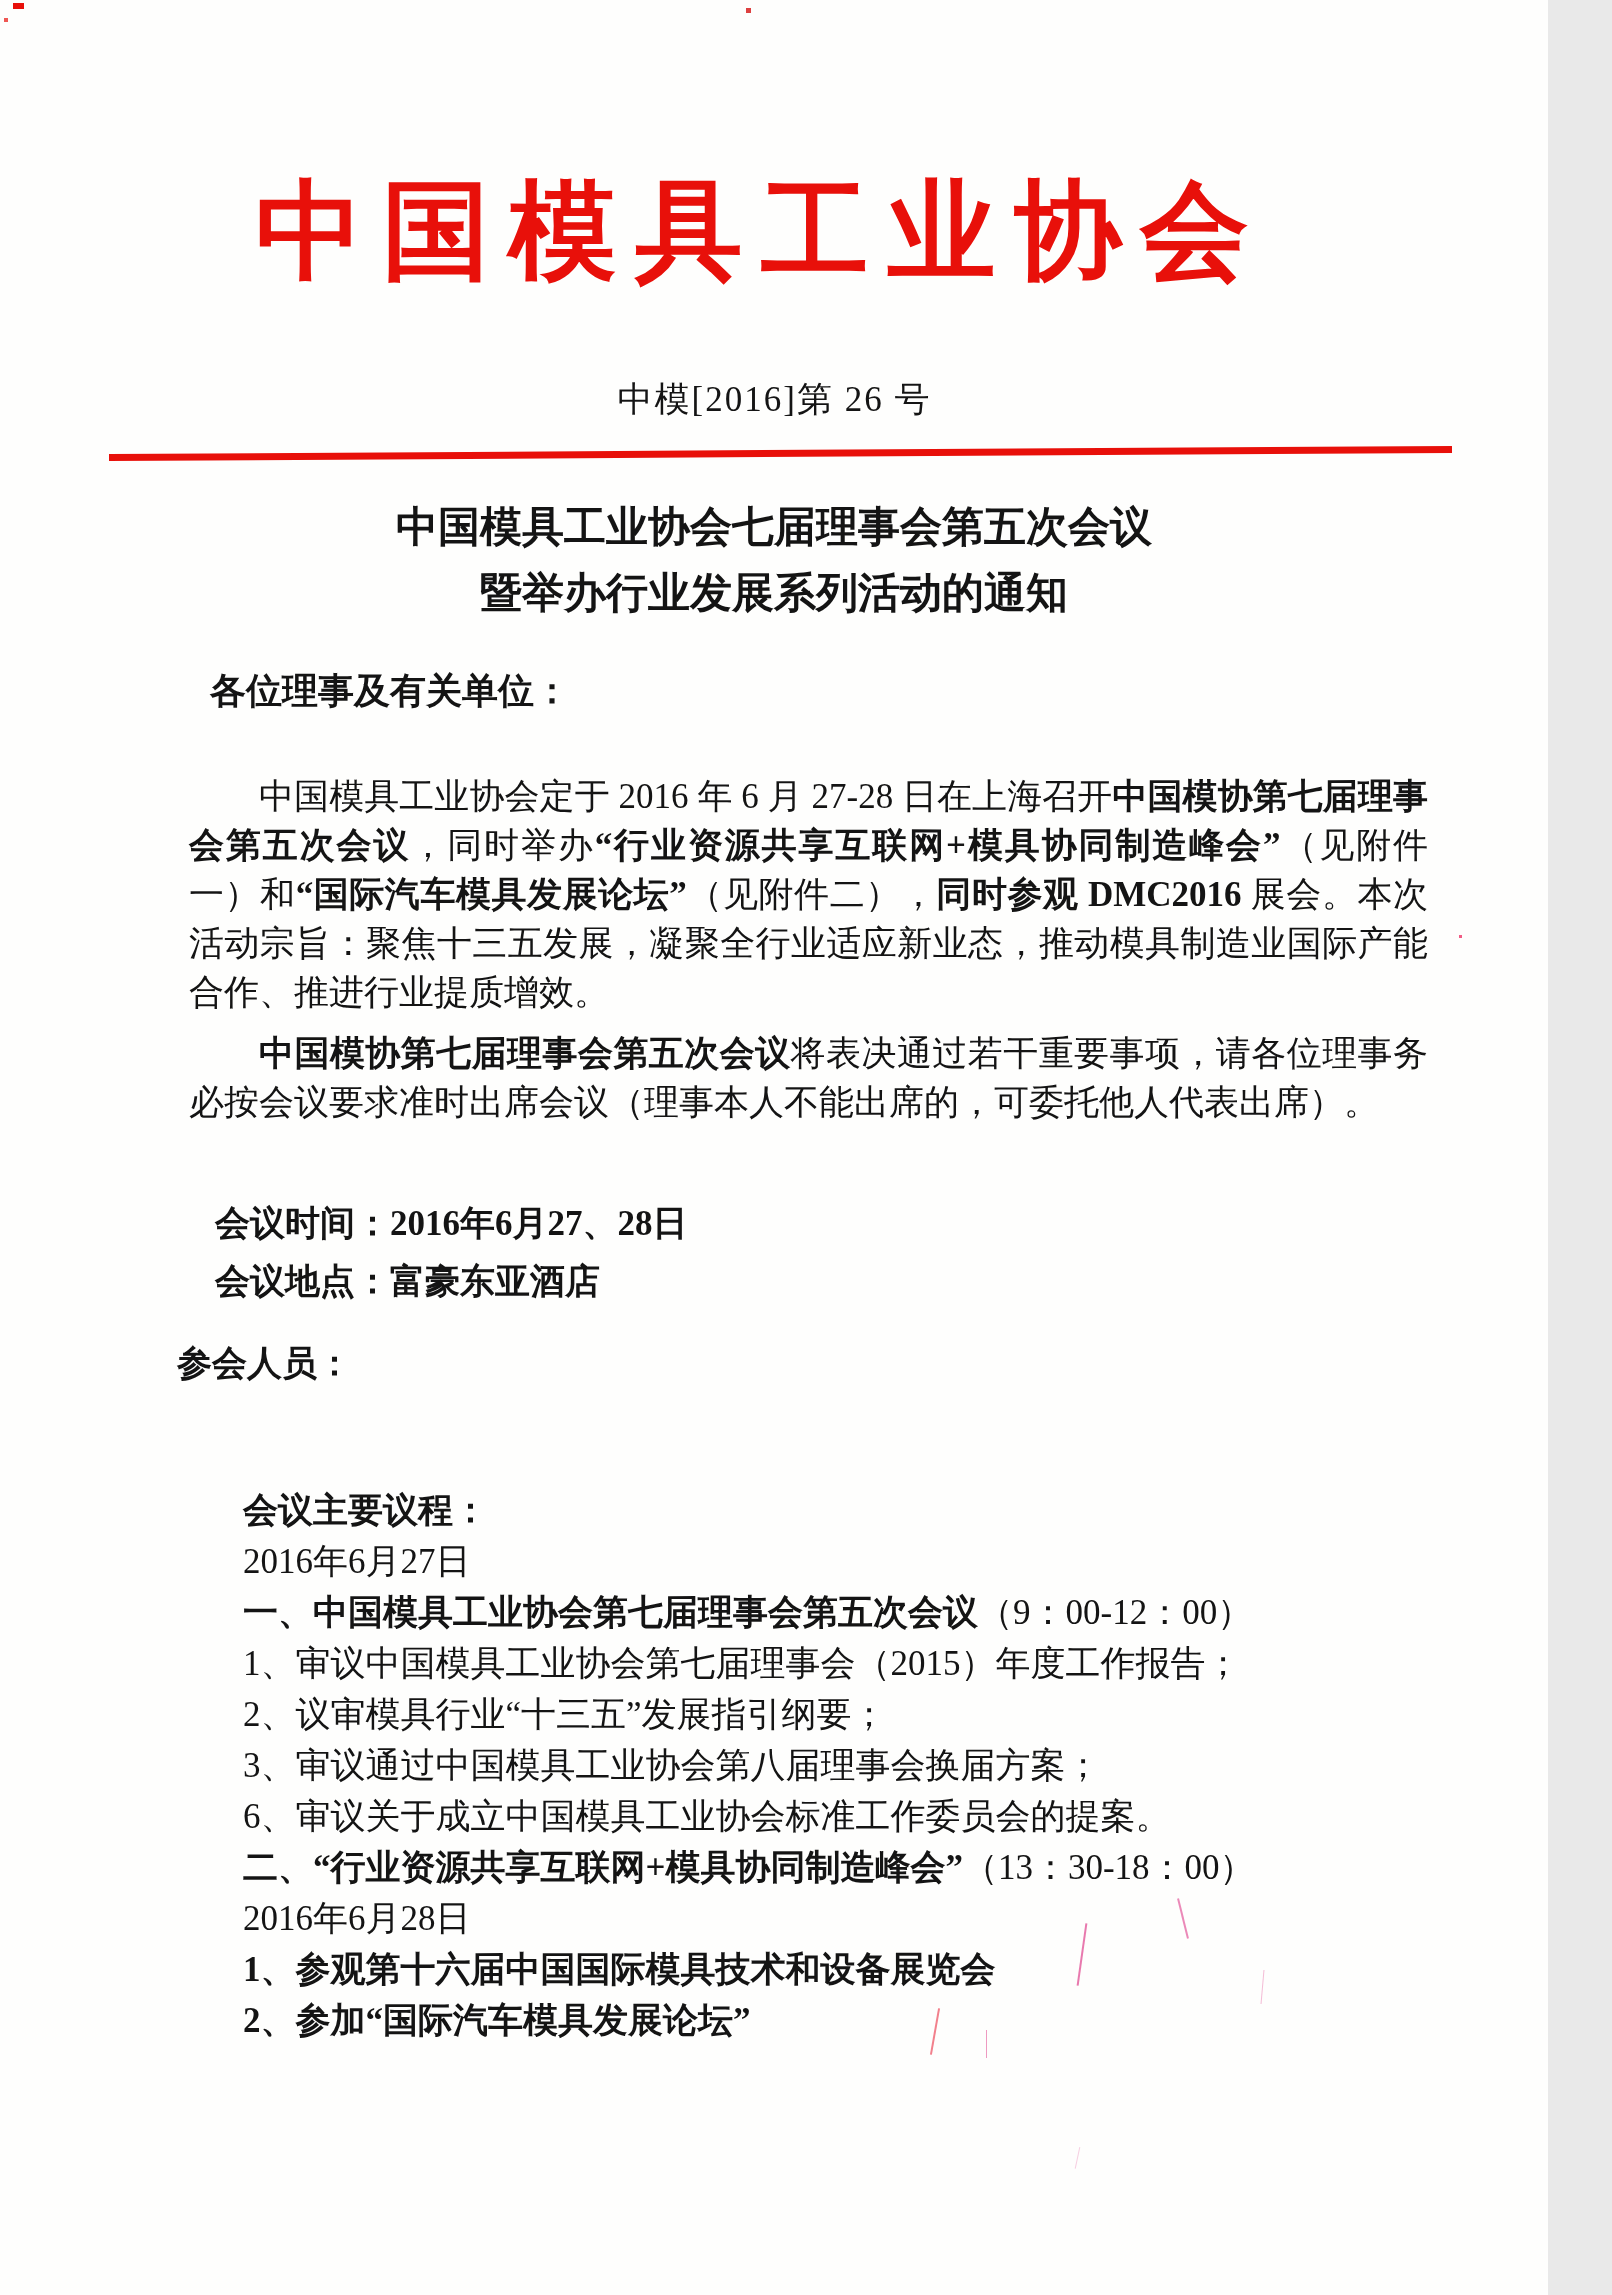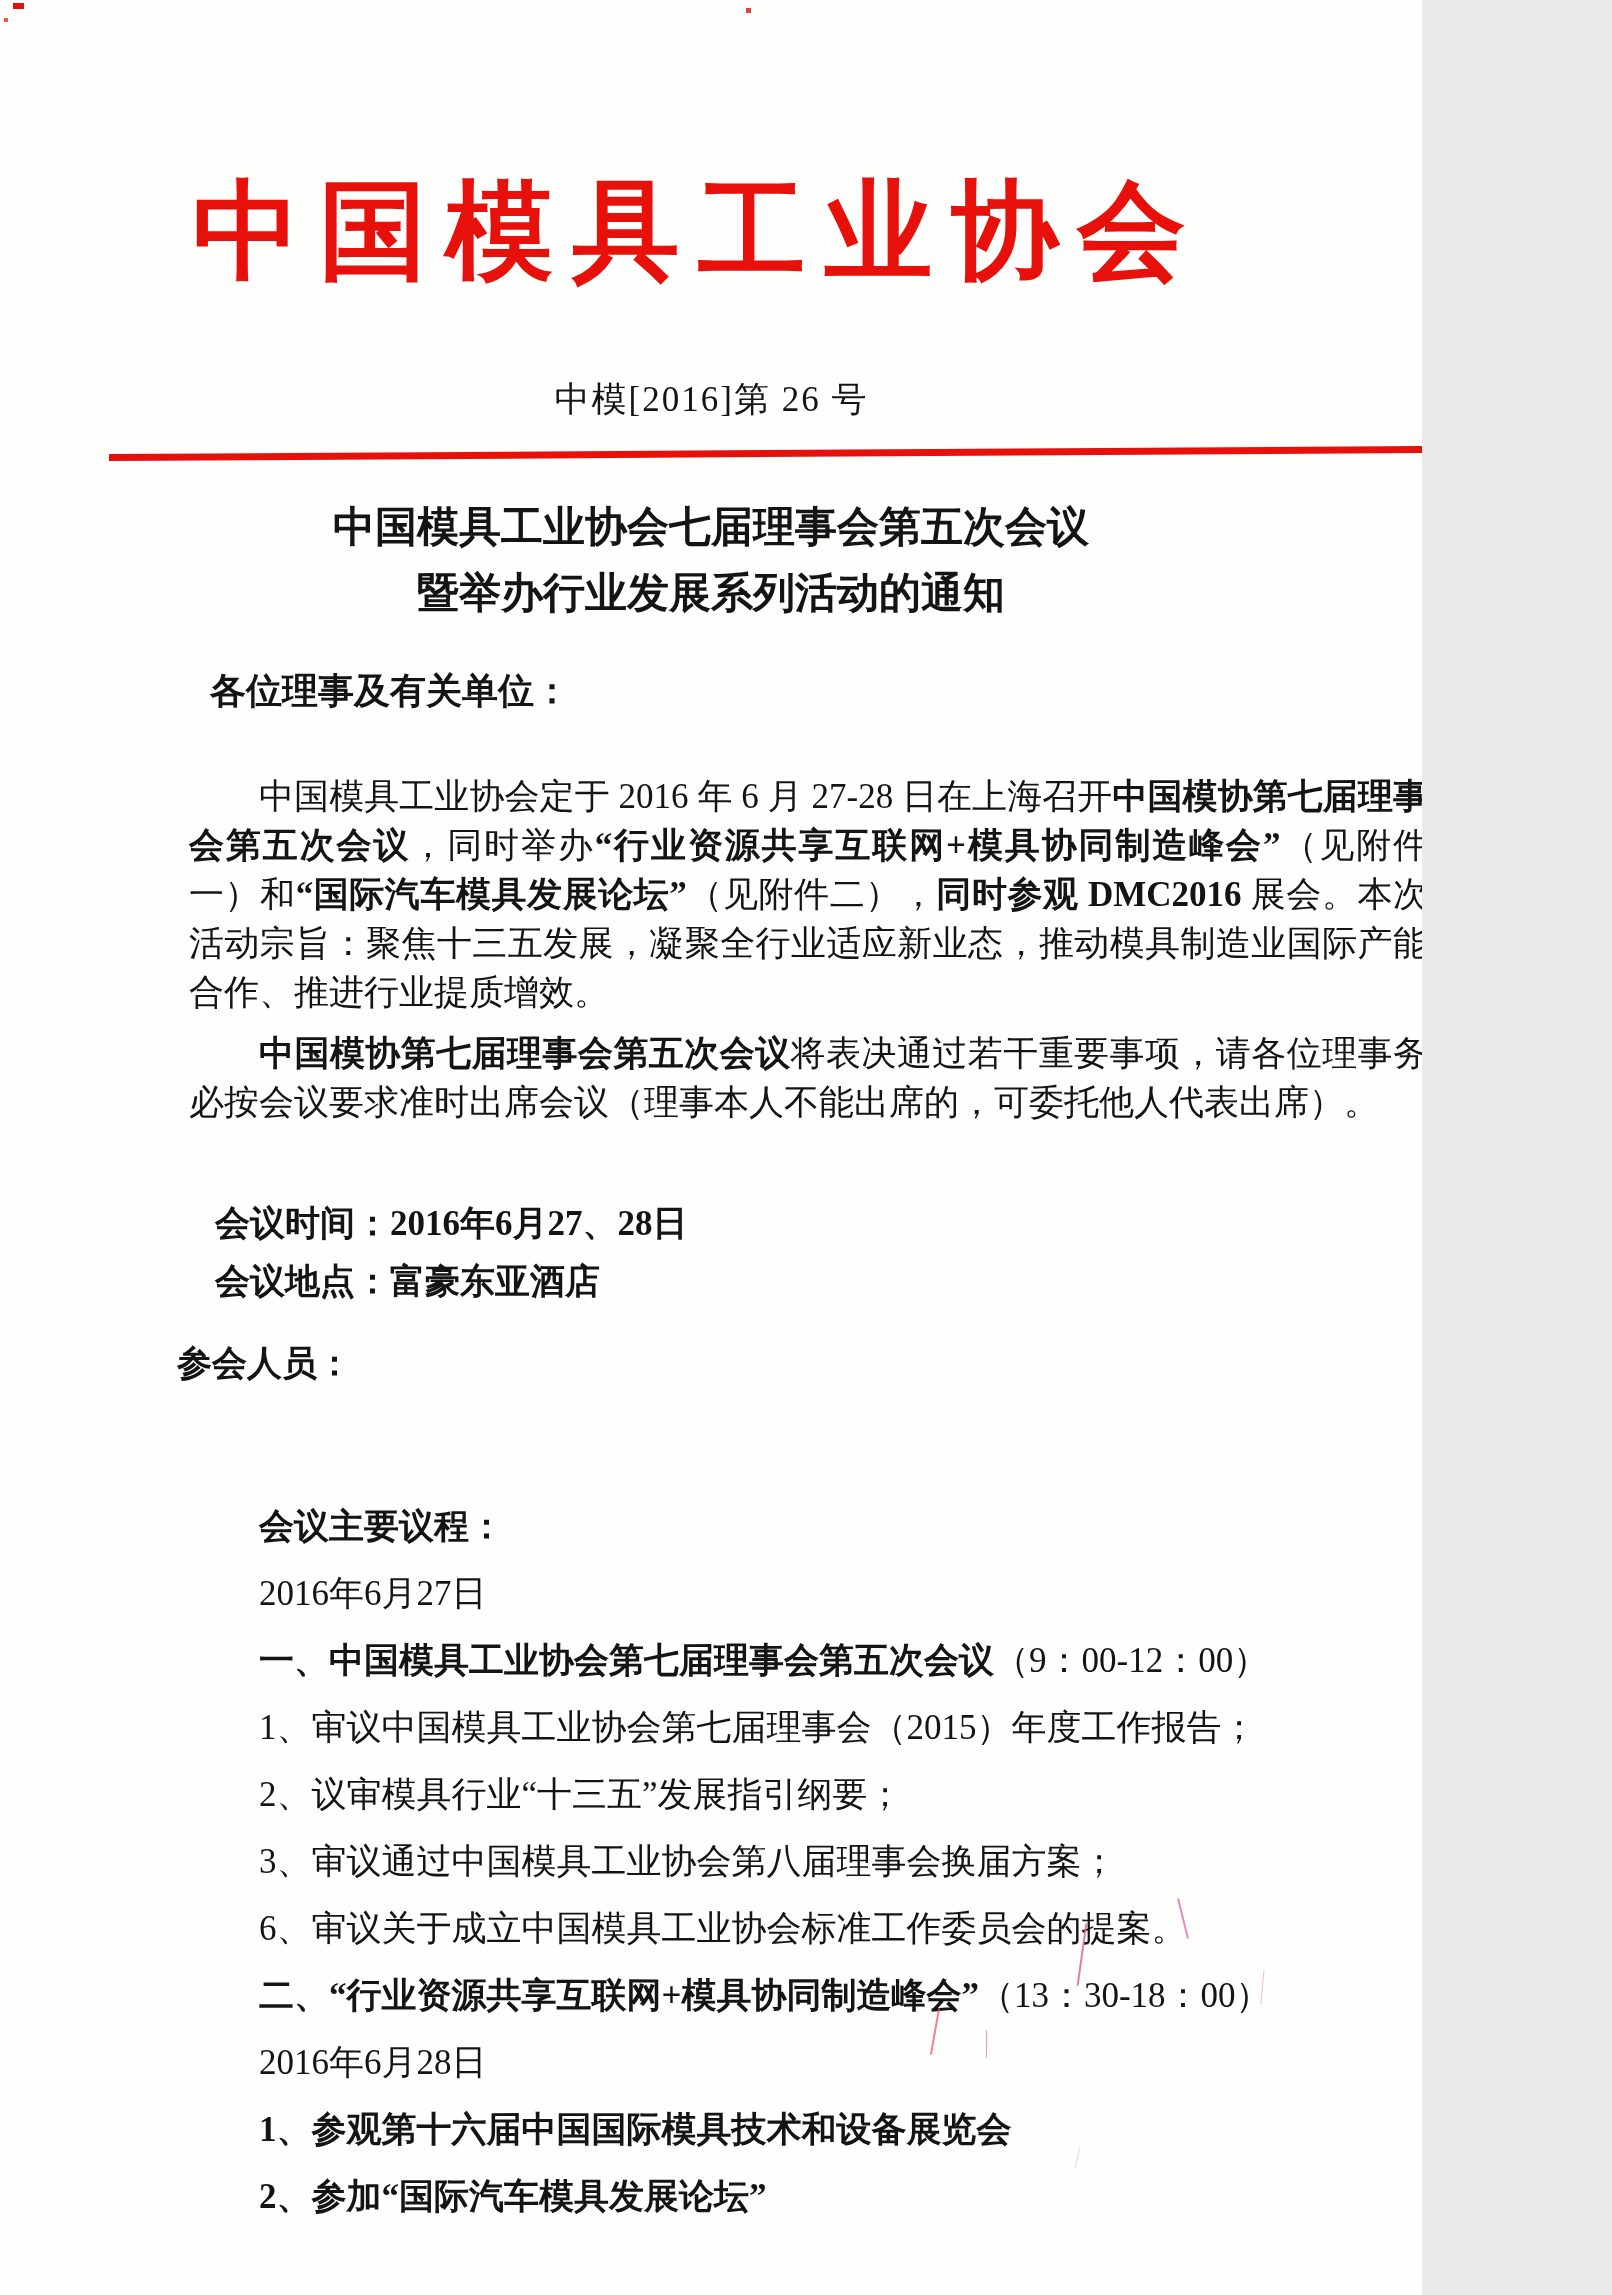--- a/index.html
+++ b/index.html
@@ -1,17 +1,17 @@
 <!DOCTYPE html>
 <html style="font-size:10.5px"><head>
 <meta charset="utf-8">
 <style>
   html,body { margin:0; padding:0; background:#e9e9e9; }
   .sheet {
-    position:relative; width:1422px; height:2295px;
+    position:relative; width:1548px; height:2295px;
     background:#fefefdff; background:#fefefd;
     font-family:"Liberation Serif","DejaVu Serif",serif;
     color:#141414; overflow:hidden;
   }
   .letterhead {
     position:absolute; top:159px; left:0; right:26px;
     text-align:center; font-size:108px; font-weight:700;
     color:#e8100a; letter-spacing:18.4px; white-space:nowrap;
   }
   .docnum {
@@ -29,21 +29,21 @@
   .content { position:absolute; left:177px; width:1263px; }
   .salutation { top:667px; font-size:36px; font-weight:700;margin-left:33px; }
   .paras { top:760px; font-size:35px; line-height:49px; text-align:justify; }
   .paras p { margin:12px; text-indent:2em; }
   .b { font-weight:700; }
   .meeting-info { top:1195px; font-size:35px; font-weight:700; line-height:58px; padding-left:38px; }
   .attendees { top:1338px; font-size:35px; line-height:51px; }
   .attendees .label { position:absolute; left:0; top:0; font-weight:700; }
   .attendees .text { display:block; margin-left:189px; text-align:justify; }
   .agenda { top:1485px; font-size:35px; line-height:51px; padding-left:66px; }
-  .agenda .line { margin:16px; }
+  .agenda .line { margin:0; }
   .bold { font-weight:700; }
   
   .art { position:absolute; pointer-events:none; }
   .a1 { top:2.6px; left:13px; width:10.5px; height:6.6px; background:#e8100a; }
   .a2 { top:18.4px; left:3.9px; width:3.9px; height:3.9px; background:#e8100a; opacity:.7; }
   .a3 { top:7.9px; left:746px; width:5.3px; height:5.3px; background:#d41010; opacity:.8; }
   .a4 { top:865px; left:1571px; width:5.9px; height:8.5px; background:#222; }
   .a5 { top:935px; left:1459px; width:3.3px; height:3.3px; background:#e36; opacity:.8; }
   .a6 { top:1923px; left:1081px; width:2px; height:63px; background:#e2579a; transform:rotate(8deg); opacity:.8; }
   .a7 { top:1898px; left:1182px; width:2px; height:41px; background:#e2579a; transform:rotate(-14deg); opacity:.7; }

